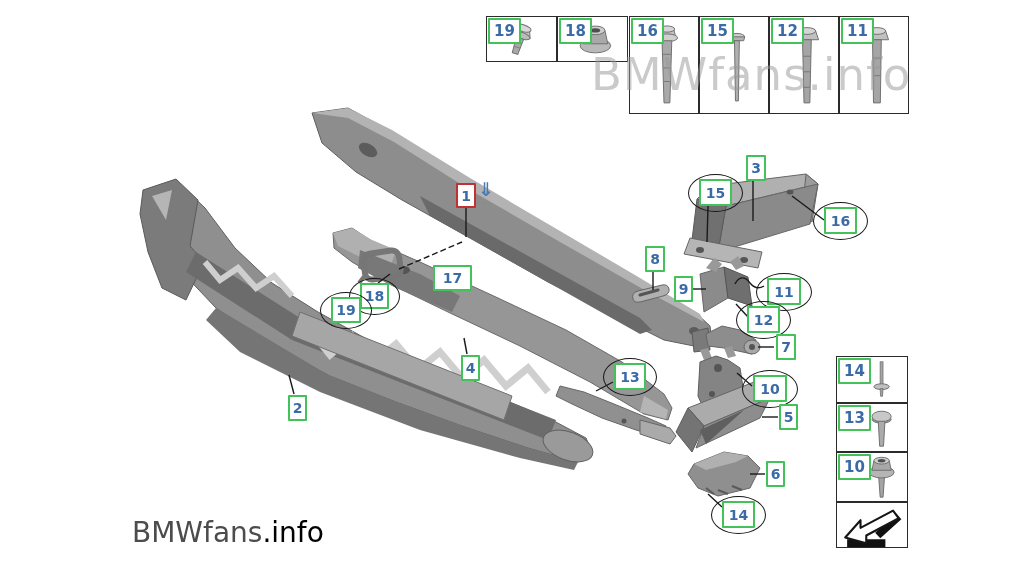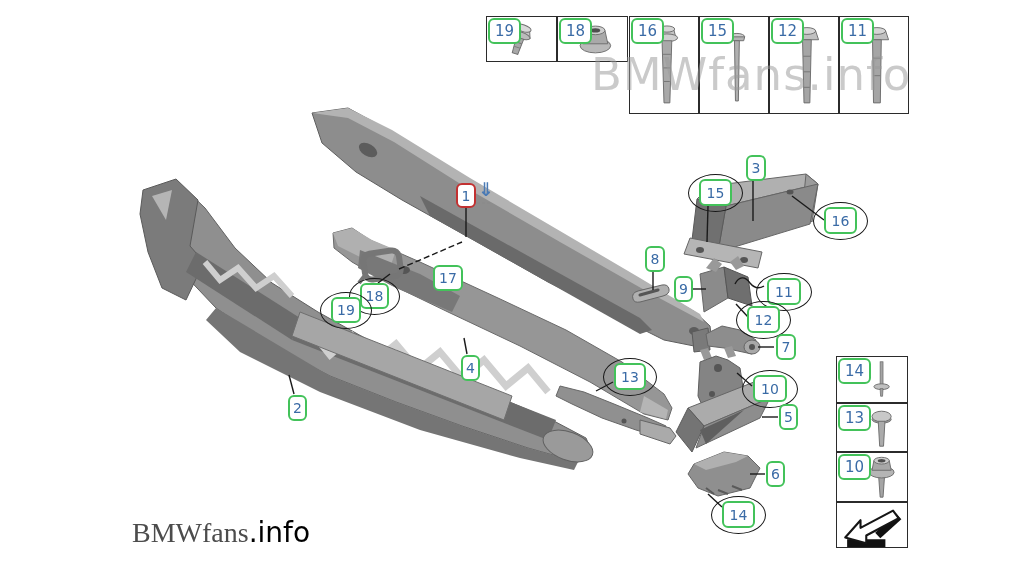--- a/index.html
+++ b/index.html
@@ -4,32 +4,32 @@
 <style>
   html,body{margin:0;padding:0;background:#fff;}
   .stage{position:relative;width:1021px;height:568px;background:#fff;overflow:hidden;
          font-family:"DejaVu Sans","Liberation Sans",sans-serif;}
   .parts-svg{position:absolute;left:0;top:0;z-index:1;}
   
   .cell{position:absolute;border:1.5px solid #2b2b2b;background:transparent;box-sizing:border-box;z-index:2;}
   .glyph{position:absolute;left:0;top:0;width:100%;height:100%;}
   
   .tagbox{display:flex;align-items:center;justify-content:center;background:#fff;
-          border:2px solid #43c25a;border-radius:6px;color:#3a6ba6;font-weight:normal;box-sizing:border-box;}
+          border:2px solid #43c25a;border-radius:1px;color:#3a6ba6;font-weight:bold;box-sizing:border-box;}
   .strip-tag{position:absolute;left:1px;top:1px;width:33px;height:26px;font-size:15px;z-index:4;}
   .co{position:absolute;z-index:6;}
   .co .tagbox{position:relative;width:100%;height:100%;font-size:14px;z-index:2;}
   .co.red .tagbox{border-color:#c23131;}
   .ring{position:absolute;left:-11px;top:-5px;right:-11px;bottom:-6px;
         border:1.6px solid #161616;border-radius:50%;z-index:1;}
   .watermark{position:absolute;left:591px;top:48px;font-size:45px;color:#9a9a9a;opacity:.52;
              letter-spacing:1px;z-index:5;pointer-events:none;white-space:nowrap;}
   .dbl-arrow{position:absolute;left:478px;top:180px;color:#4a7ab5;font-size:19px;font-weight:bold;z-index:6;line-height:1;}
   .logo{position:absolute;left:132px;top:516px;font-size:28px;z-index:6;}
-  .logo .main{color:#4c4c4c;font-family:Liberation Serif, serif;}
+  .logo .main{color:#4c4c4c;}
   .logo .suffix{color:#000000;}
 </style>
 </head>
 <body>
 
 <div class="stage">
 
   <svg class="parts-svg" width="1021" height="568" viewBox="0 0 1021 568">
 
     <g>
@@ -244,21 +244,21 @@
       <path d="M10,42 H50" stroke="#111" stroke-width="8" fill="none"></path>
       <path d="M8,36 L24,18 L24,26 L58,8 L64,16 L30,34 L30,42 Z" fill="#fff" stroke="#151515" stroke-width="2.2" stroke-linejoin="round"></path>
     </svg>
   </div>
 
   <div class="co red" style="left:456px;top:183px;width:20px;height:25px">
     <div class="tagbox">1</div>
   </div>
   <span class="dbl-arrow">⇓</span>
 
-  <div class="co" style="left:433px;top:265px;width:30px;height:26px">
+  <div class="co" style="left:433px;top:265px;width:39px;height:26px">
     <div class="tagbox">17</div>
   </div>
 
   <div class="co" style="left:360px;top:283px;width:29px;height:26px">
     <i class="ring"></i>
     <div class="tagbox">18</div>
   </div>
 
   <div class="co" style="left:331px;top:297px;width:30px;height:26px">
     <i class="ring"></i>

